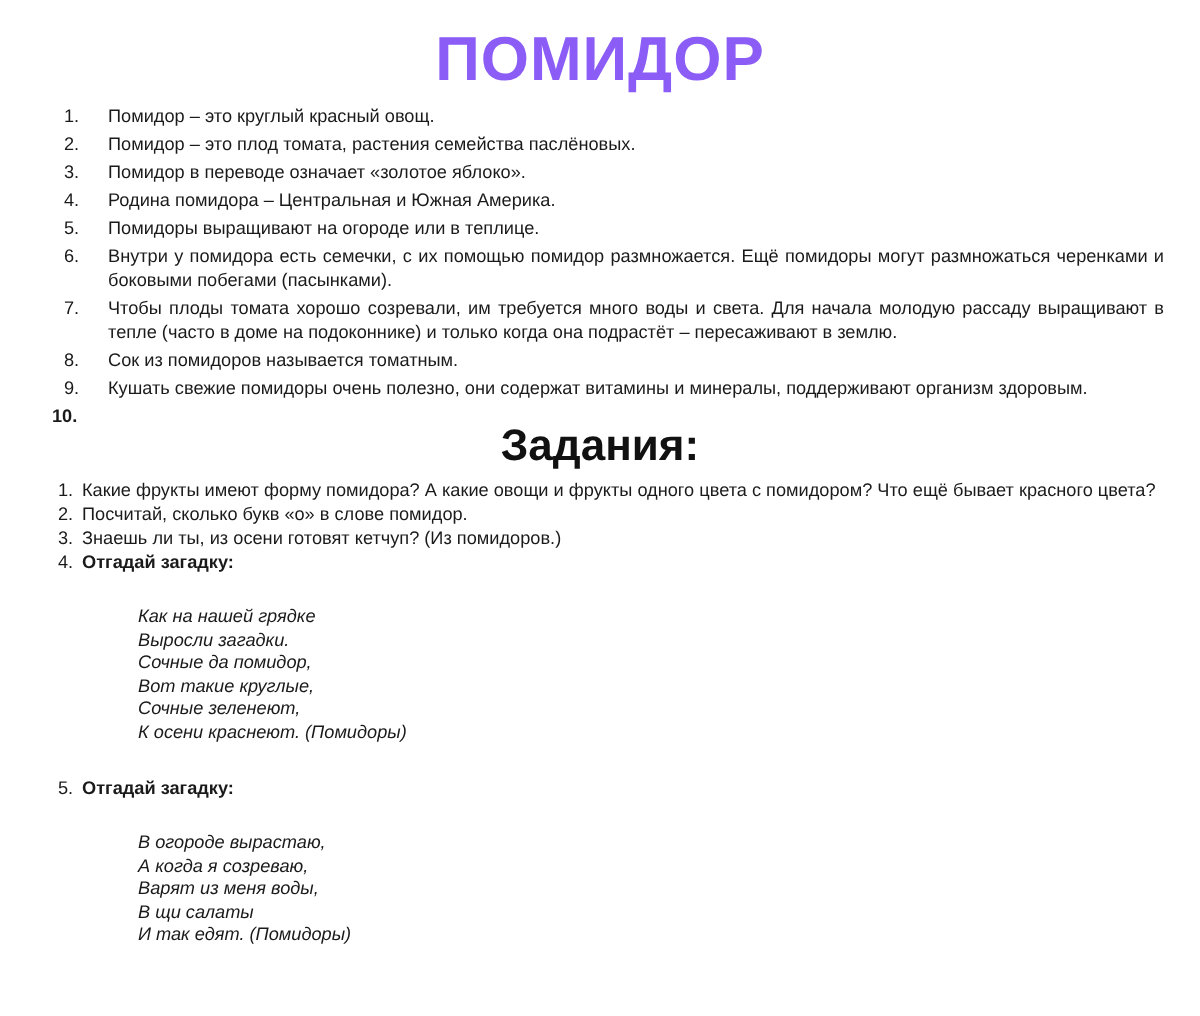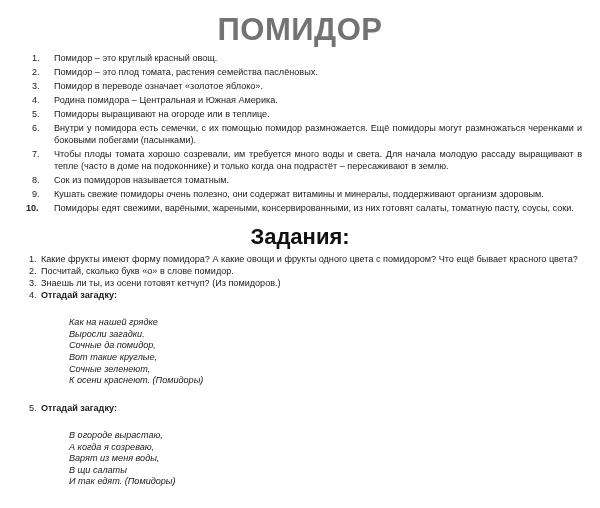--- a/index.html
+++ b/index.html
@@ -25,21 +25,21 @@
   }
 
   
   .doc-title {
     text-align: center;
     font-size: 31px;
     font-weight: bold;
     letter-spacing: 0.5px;
     line-height: 1.05;
     margin: 4px 0 6px 0;
-    color: #737373;
+    color: #8b5cf6;
   }
   .section-title {
     text-align: center;
     font-size: 22px;
     font-weight: bold;
     margin: 9px 0 4px 0;
     color: #111;
   }
 
   
@@ -130,21 +130,21 @@
   <ol class="facts" id="facts-list">
       <li><span class="num">1.</span><span>Помидор – это круглый красный овощ.</span></li>
       <li><span class="num">2.</span><span>Помидор – это плод томата, растения семейства паслёновых.</span></li>
       <li><span class="num">3.</span><span>Помидор в переводе означает «золотое яблоко».</span></li>
       <li><span class="num">4.</span><span>Родина помидора – Центральная и Южная Америка.</span></li>
       <li><span class="num">5.</span><span>Помидоры выращивают на огороде или в теплице.</span></li>
       <li><span class="num">6.</span><span>Внутри у помидора есть семечки, с их помощью помидор размножается. Ещё помидоры могут размножаться черенками и боковыми побегами (пасынками).</span></li>
       <li><span class="num">7.</span><span>Чтобы плоды томата хорошо созревали, им требуется много воды и света. Для начала молодую рассаду выращивают в тепле (часто в доме на подоконнике) и только когда она подрастёт – пересаживают в землю.</span></li>
       <li><span class="num">8.</span><span>Сок из помидоров называется томатным.</span></li>
       <li><span class="num">9.</span><span>Кушать свежие помидоры очень полезно, они содержат витамины и минералы, поддерживают организм здоровым.</span></li>
-      <li class="wide-num"><span class="num">10.</span><span>Помидоры едят свежими, варёными, жареными, консервированными, из них готовят салаты, томатную пасту, соусы, соки.</span></li>
+      <li class="wide-num"><span class="num">10.</span></li>
     </ol>
 
   <h2 class="section-title">Задания:</h2>
 
   <ol class="tasks tasks-block" id="tasks-list">
       <li><span class="num">1.</span><span>Какие фрукты имеют форму помидора? А какие овощи и фрукты одного цвета с помидором? Что ещё бывает красного цвета?</span></li>
       <li><span class="num">2.</span><span>Посчитай, сколько букв «о» в слове помидор.</span></li>
       <li><span class="num">3.</span><span>Знаешь ли ты, из осени готовят кетчуп? (Из помидоров.)</span></li>
     </ol>
 

